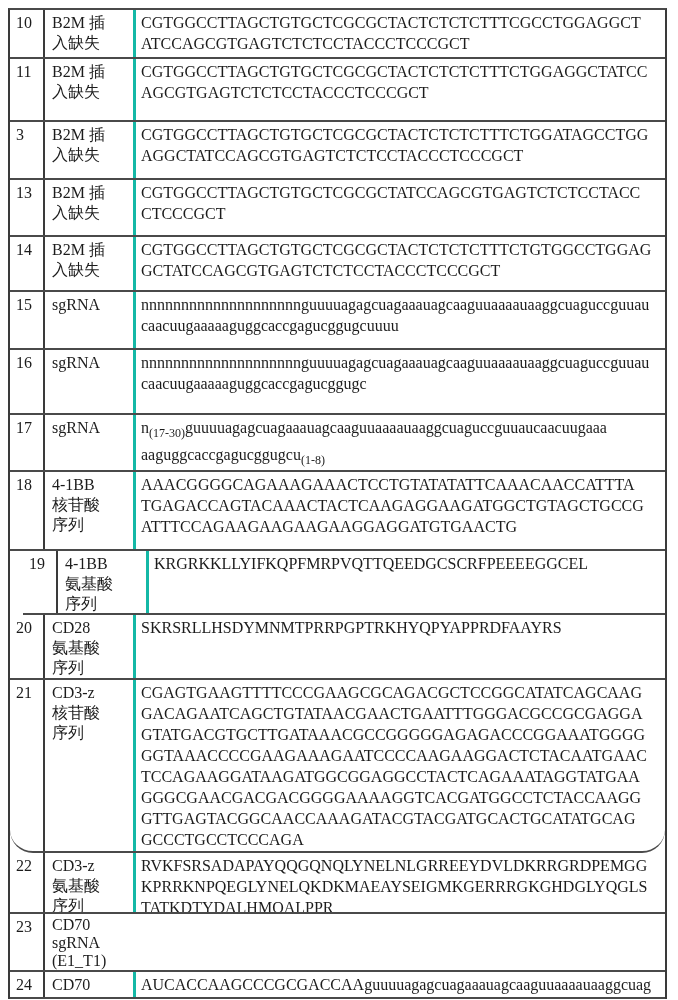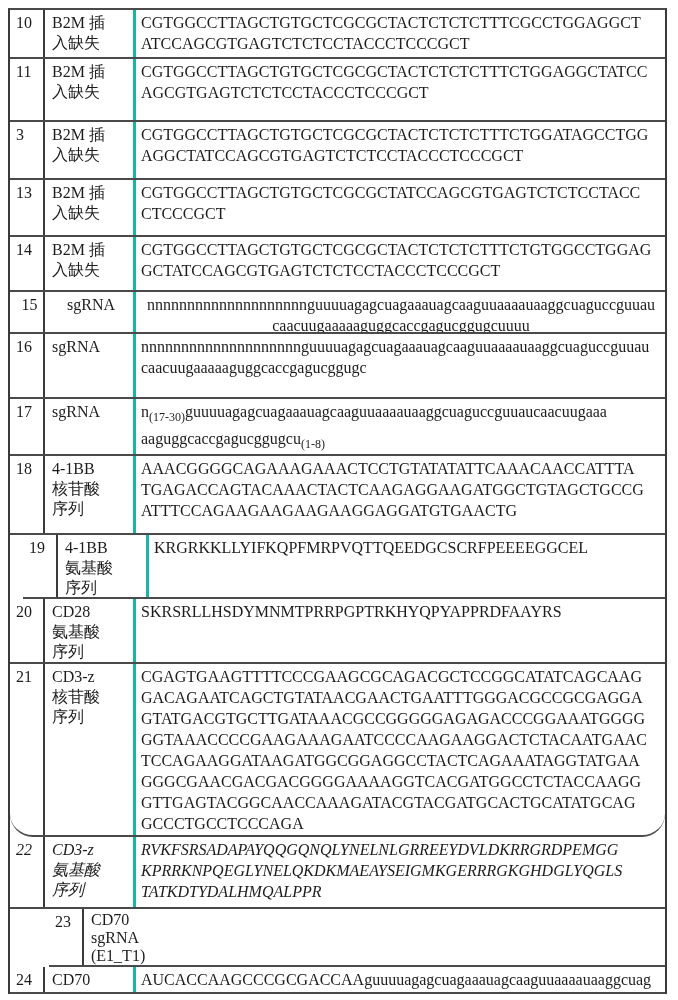--- a/index.html
+++ b/index.html
@@ -17,29 +17,29 @@
     border-left: 2px solid #3a3a3a;
     border-right: 2px solid #3a3a3a;
   }
   .trow { display: flex; border-bottom: 2px solid #4a4a4a; overflow: hidden; }
   
   .trow:nth-child(1)  { height: 49px; }
   .trow:nth-child(2)  { height: 63px; }
   .trow:nth-child(3)  { height: 58px; }
   .trow:nth-child(4)  { height: 57px; }
   .trow:nth-child(5)  { height: 55px; }
-  .trow:nth-child(6)  { height: 42px; text-align: center; }
+  .trow:nth-child(6)  { height: 58px; }
   .trow:nth-child(7)  { height: 65px; }
   .trow:nth-child(8)  { height: 57px; }
   .trow:nth-child(9)  { height: 79px; }
   .trow:nth-child(10) { height: 64px; margin-left: 13px; }
   .trow:nth-child(11) { height: 65px; }
   .trow:nth-child(12) { height: 173px; border-radius: 23px; }
-  .trow:nth-child(13) { height: 72px; font-style: italic; }
-  .trow:nth-child(14) { height: 58px; margin-left: 39px; }
+  .trow:nth-child(13) { height: 61px; }
+  .trow:nth-child(14) { height: 58px; }
   .trow:nth-child(15) { height: 27px; }
   .c { overflow: hidden; }
   .num {
     width: 33px; flex: 0 0 33px;
     padding: 3px 0 0 6px;
     font-size: 16px; line-height: 20px;
   }
   .label {
     width: 90px; flex: 0 0 90px;
     border-left: 2px solid #3a3a3a;

